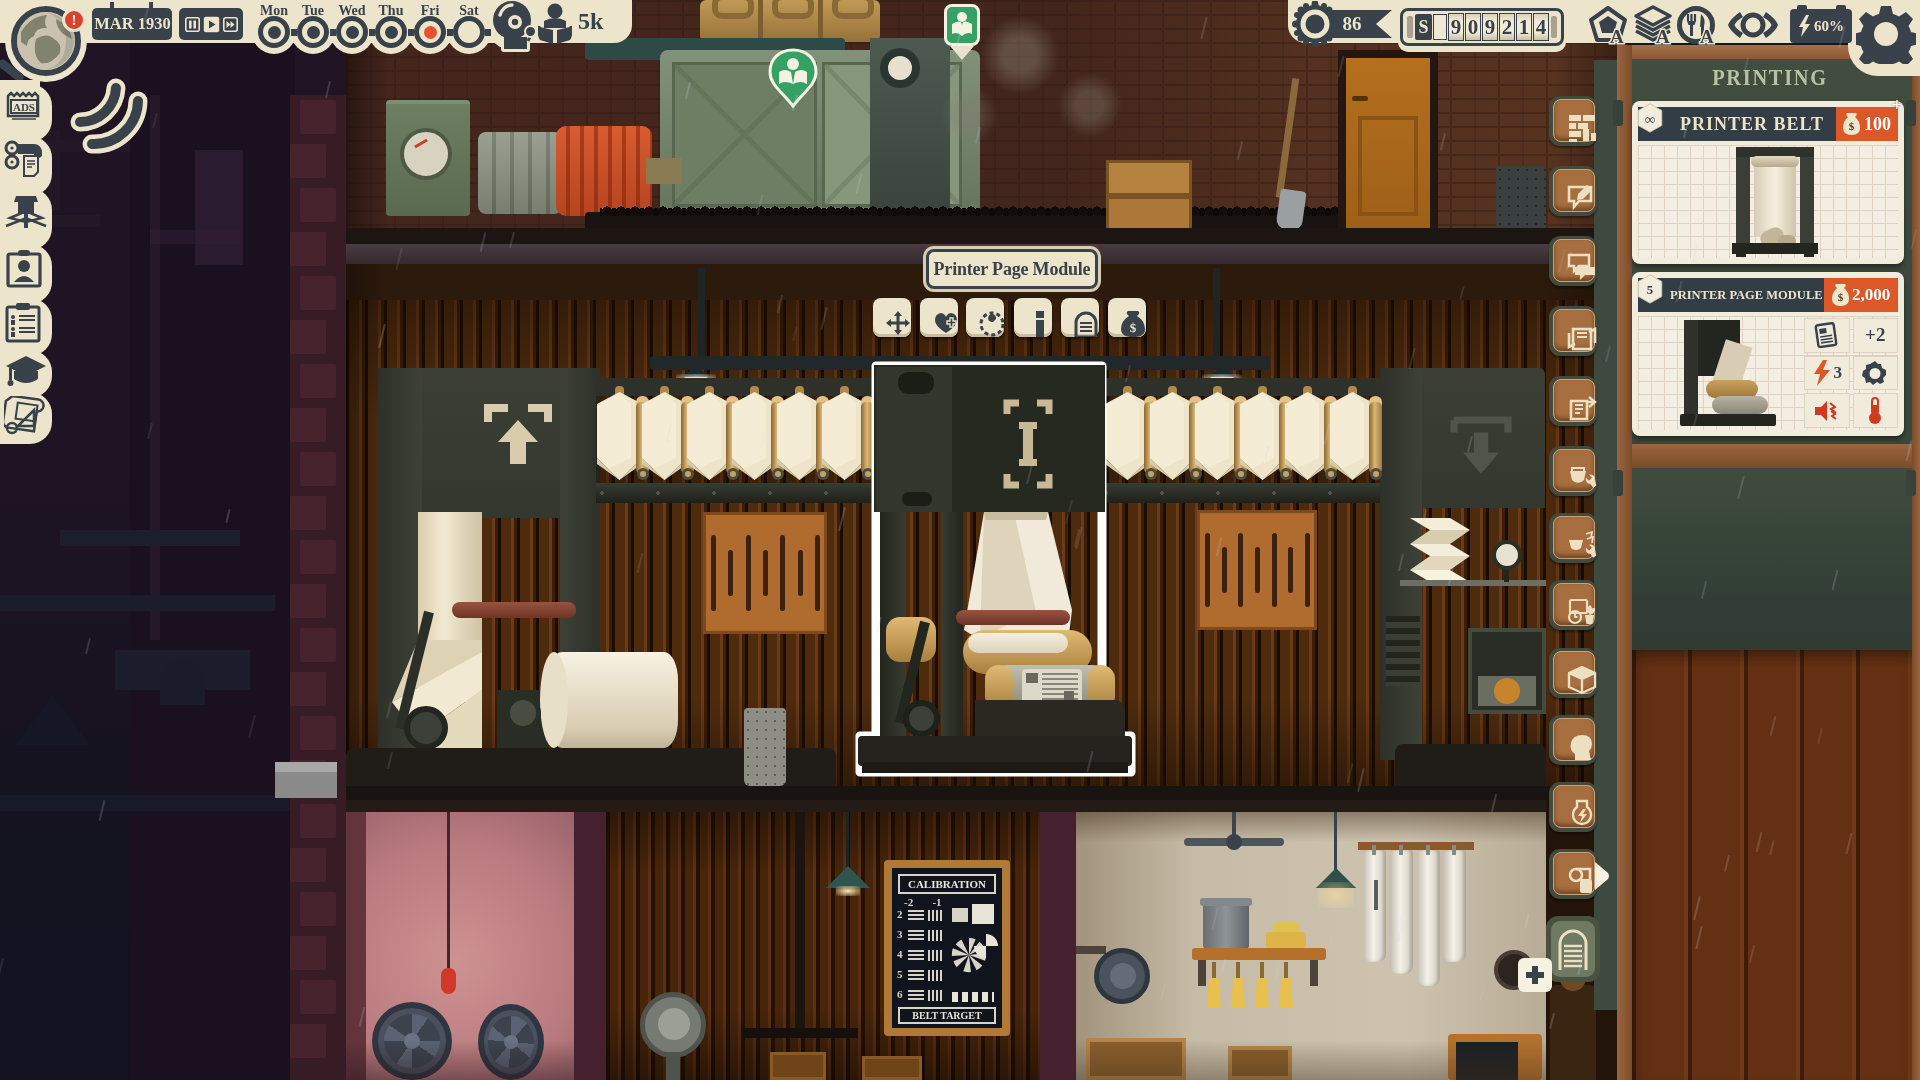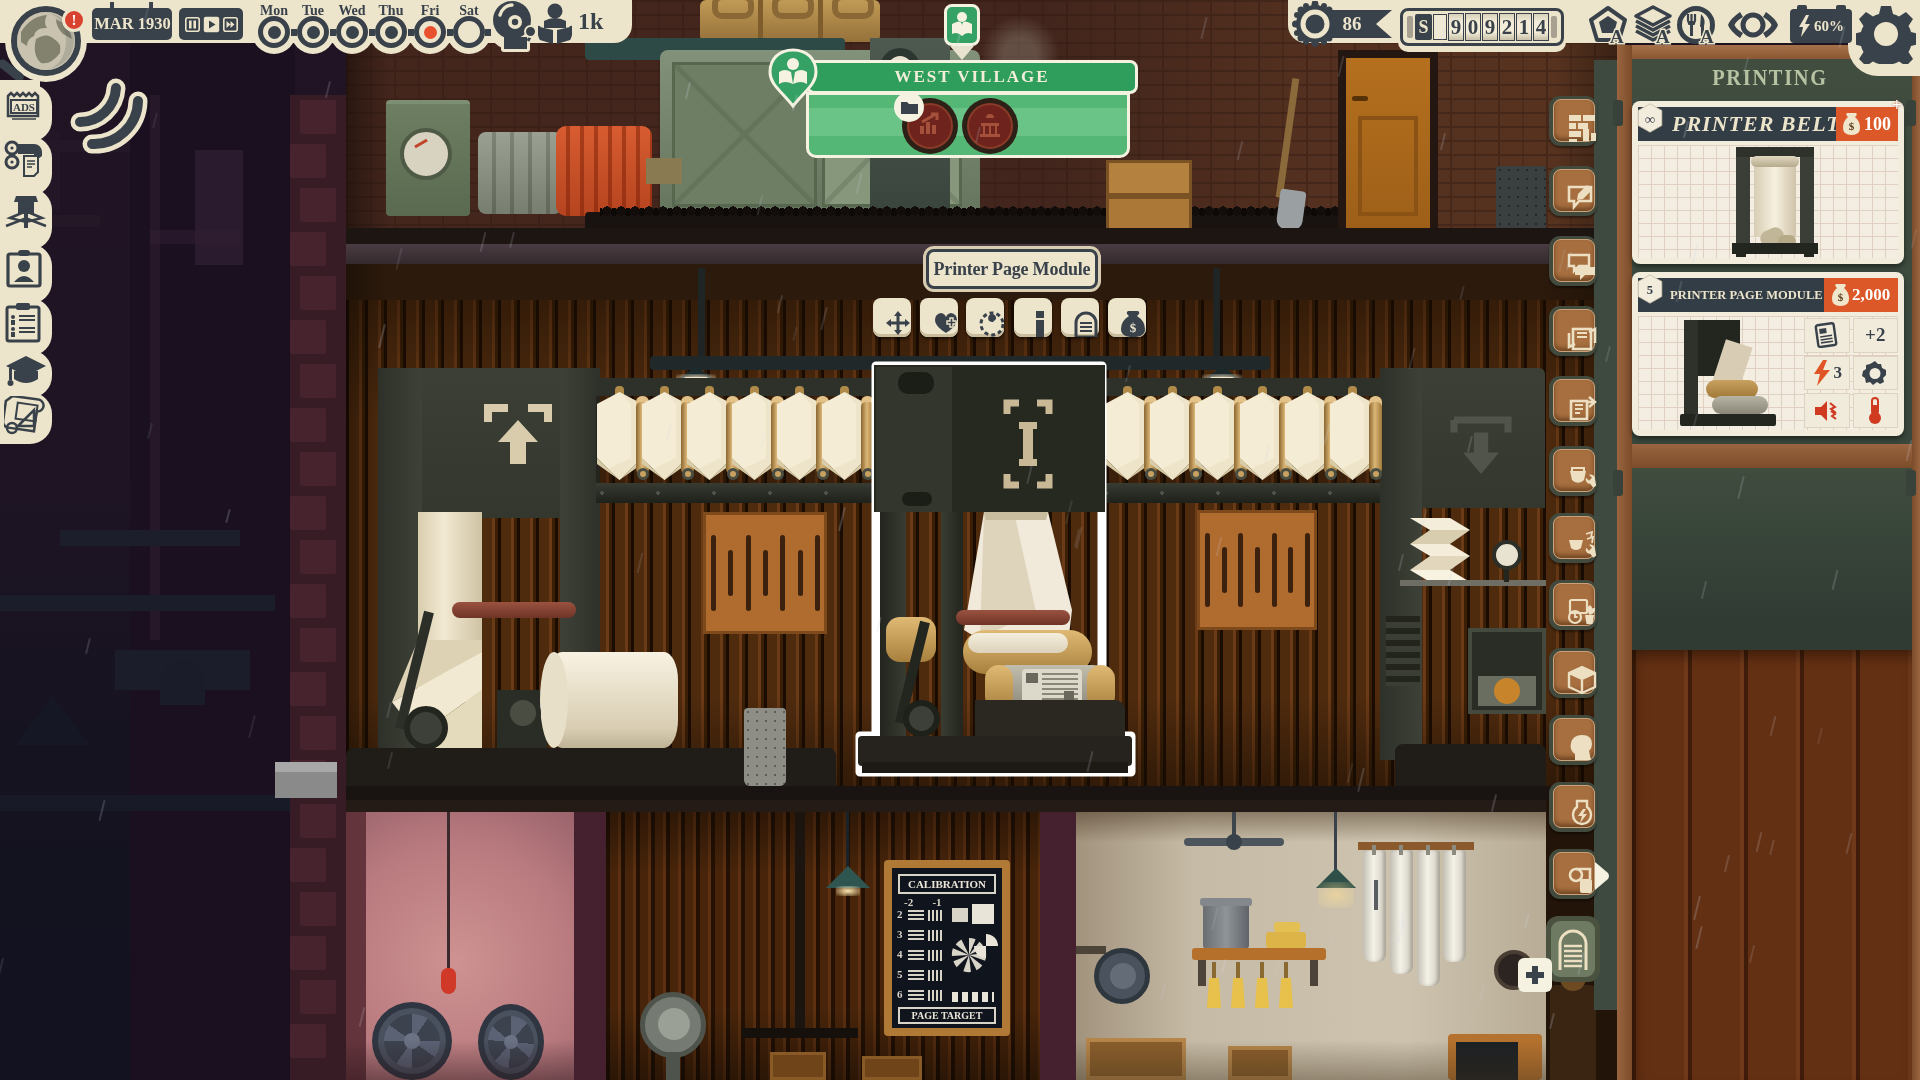--- a/index.html
+++ b/index.html
@@ -309,21 +309,21 @@
             <path d="M20 20 L7 33 A18 18 0 0 1 3.6 26.6Z"></path>
             <path d="M20 20 L2 21 A18 18 0 0 1 3 13Z"></path>
             <path d="M20 20 L6 9 A18 18 0 0 1 12 3.6Z"></path>
           </g>
         </svg>
         <svg class="abs" style="left:974px;top:934px;" width="24" height="24" viewBox="0 0 26 26">
           <path d="M13 13 L13 0 A13 13 0 0 1 26 13 Z" fill="#e8e4d8"></path>
           <path d="M13 13 L0 13 A13 13 0 0 0 13 26 Z" fill="#e8e4d8"></path>
         </svg>
         <div class="abs" style="left:952px;top:992px;width:42px;height:10px;background:repeating-linear-gradient(90deg,#e8e4d8 0 6px,transparent 6px 10px);"></div>
-        <div class="abs" style="left:898px;top:1007px;width:98px;height:17px;border:2px solid #d8d4c8;box-sizing:border-box;color:#e8e4d8;font-weight:bold;font-size:10px;text-align:center;line-height:13px;font-family:'Liberation Serif',serif;">PAGE TARGET</div>
+        <div class="abs" style="left:898px;top:1007px;width:98px;height:17px;border:2px solid #d8d4c8;box-sizing:border-box;color:#e8e4d8;font-weight:bold;font-size:10px;text-align:center;line-height:13px;font-family:'Liberation Serif',serif;">BELT TARGET</div>
       </div>
 
     <div class="abs" style="left:640px;top:992px;width:66px;height:66px;border-radius:50%;background:#757b72;border:5px solid #4e544c;box-sizing:border-box;"></div>
     <div class="abs" style="left:658px;top:1008px;width:32px;height:32px;border-radius:50%;background:#9aa096;"></div>
     <div class="abs" style="left:666px;top:1052px;width:14px;height:28px;background:#4e544c;"></div>
 
     <div class="abs" style="left:770px;top:1052px;width:56px;height:28px;background:#6e4418;border:3px solid #8a5a26;box-sizing:border-box;"></div>
     <div class="abs" style="left:862px;top:1056px;width:60px;height:24px;background:#6e4418;border:3px solid #8a5a26;box-sizing:border-box;"></div>
 
     <div class="abs" style="left:1040px;top:812px;width:36px;height:268px;background:#452130;"></div>
@@ -525,21 +525,21 @@
 
     <div class="abs" style="left:1613px;top:100px;width:10px;height:26px;background:#39423a;border-radius:3px;"></div>
     <div class="abs" style="left:1613px;top:470px;width:10px;height:26px;background:#39423a;border-radius:3px;"></div>
     <div class="abs" style="left:1906px;top:100px;width:10px;height:26px;background:#39423a;border-radius:3px;"></div>
     <div class="abs" style="left:1906px;top:470px;width:10px;height:26px;background:#39423a;border-radius:3px;"></div>
 
     <div class="abs" style="left:1630px;top:64px;width:280px;text-align:center;font-weight:bold;font-size:24px;letter-spacing:2px;color:#b7c2a2;transform:scaleX(.85);">PRINTING</div>
 
     <div class="card" style="top:101px;height:163px;">
       <div class="cardhead">
-        <div class="cardtitle" style="padding:0 66px 0 34px;font-size:22px;font-style:italic;">PRINTER BELT</div>
+        <div class="cardtitle" style="padding:0 66px 0 34px;font-size:18px;">PRINTER BELT</div>
         <div class="price" style="width:62px;justify-content:center;">
             <svg width="17" height="22" viewBox="0 0 17 22">
               <path d="M5 4 Q2 1 4 0 L13 0 Q15 1 12 4 Q17 8 17 15 Q17 22 8.5 22 Q0 22 0 15 Q0 8 5 4Z" fill="#f0e6cc"></path>
               <text x="8.5" y="17" font-size="11" font-weight="bold" text-anchor="middle" fill="#5a3a1a">$</text>
             </svg>
             <span style="font-size:18px;margin-left:4px;">100</span>
           </div>
       </div>
       <svg class="hex" width="36" height="38" viewBox="0 0 36 38">
           <path d="M18 1 L33 9.5 V28.5 L18 37 L3 28.5 V9.5 Z" fill="#f2ecdd" stroke="#c8bda4" stroke-width="1"></path>
@@ -664,42 +664,20 @@
 
       <div class="abs" style="left:975px;top:700px;width:150px;height:38px;background:#2b2822;border-radius:0 10px 0 0;"></div>
 
       <div class="abs" style="left:920px;top:622px;width:10px;height:104px;background:#23251f;transform:rotate(14deg);transform-origin:top;"></div>
       <div class="abs" style="left:903px;top:700px;width:37px;height:37px;border-radius:50%;background:#3c4038;border:6px solid #1e201a;box-sizing:border-box;"></div>
 
       <div class="abs" style="left:858px;top:736px;width:274px;height:30px;background:#26231e;border-radius:4px;"></div>
       <div class="abs" style="left:862px;top:762px;width:266px;height:11px;background:#1d1a16;"></div>
     </div>
 
-    <div class="abs" style="left:806px;top:60px;width:332px;height:98px;">
-      <div class="abs" style="left:0;top:32px;width:324px;height:66px;background:#54b775;border:3px solid #f5f2e2;border-radius:0 0 10px 10px;box-sizing:border-box;"></div>
-      <div class="abs" style="left:3px;top:48px;width:318px;height:28px;background:#6ac488;"></div>
-      <div class="abs" style="left:0;top:0;width:332px;height:34px;background:#2f9e5c;border:3px solid #f5f2e2;border-radius:8px;box-sizing:border-box;display:flex;align-items:center;justify-content:center;color:#f2eeda;font-weight:bold;font-size:17px;letter-spacing:2px;">WEST VILLAGE</div>
-
-      <div class="abs" style="left:96px;top:38px;width:56px;height:56px;border-radius:50%;background:#2c2017;"></div>
-      <div class="abs" style="left:101px;top:43px;width:46px;height:46px;border-radius:50%;background:#6e241c;border:2px solid #8a3a28;box-sizing:border-box;"></div>
-      <svg class="abs" style="left:110px;top:52px;" width="28" height="28" viewBox="0 0 28 28">
-          <path d="M4 22 V14 h4 v8 Z M10 22 V10 h4 v12 Z M16 22 V13 h4 v9 Z" fill="#a5503a"></path>
-          <path d="M6 10 L20 2 M15 2 h6 v6" stroke="#a5503a" stroke-width="3" fill="none"></path>
-        </svg>
-      <div class="abs" style="left:156px;top:38px;width:56px;height:56px;border-radius:50%;background:#2c2017;"></div>
-      <div class="abs" style="left:161px;top:43px;width:46px;height:46px;border-radius:50%;background:#6e241c;border:2px solid #8a3a28;box-sizing:border-box;"></div>
-      <svg class="abs" style="left:170px;top:52px;" width="28" height="28" viewBox="0 0 28 28">
-          <path d="M14 2 a4 4 0 0 1 4 4 h-8 a4 4 0 0 1 4-4 Z M5 11 h18 v3 h-18 Z M7 14 h2 v8 h-2Z M13 14 h2 v8 h-2Z M19 14 h2 v8 h-2Z M4 22 h20 v3 h-20 Z" fill="#a5503a"></path>
-        </svg>
-
-      <div class="abs" style="left:88px;top:32px;width:30px;height:30px;border-radius:50%;background:#f5f2e2;"></div>
-      <svg class="abs" style="left:95px;top:40px;" width="17" height="14" viewBox="0 0 17 14">
-          <path d="M0 2 h6 l2 2 h9 v10 h-17 Z" fill="#39424a"></path>
-        </svg>
-    </div>
 
     <svg class="abs" style="left:766px;top:48px;" width="54" height="62" viewBox="0 0 54 62">
       <path d="M27 2 C13 2 4 11 4 24 C4 36 14 42 27 58 C40 42 50 36 50 24 C50 11 41 2 27 2 Z" fill="#36a164" stroke="#f5f2e2" stroke-width="3"></path>
       <circle cx="27" cy="16" r="6" fill="#f5f2e2"></circle>
       <path d="M13 24 q6 -4 12 0 l2 12 q-8 -4 -14 0 Z M41 24 q-6 -4 -12 0 l-2 12 q8 -4 14 0 Z" fill="#f5f2e2"></path>
     </svg>
 
     <div class="abs" style="left:944px;top:4px;width:36px;height:42px;background:#36a164;border:3px solid #f5f2e2;border-radius:8px;box-sizing:border-box;"></div>
     <svg class="abs" style="left:950px;top:10px;" width="24" height="28" viewBox="0 0 24 28">
       <circle cx="12" cy="7" r="5" fill="#f5f2e2"></circle>
@@ -959,21 +937,21 @@
         </svg>
       <div class="abs" style="left:32px;top:24px;width:9px;height:9px;border-radius:50%;background:#39424a;border:2.5px solid #ece4cb;"></div>
     </div>
     
     <svg class="abs" style="left:538px;top:3px;" width="34" height="42" viewBox="0 0 34 42">
       <circle cx="17" cy="8" r="7.5" fill="#39424a"></circle>
       <path d="M6 18 Q17 12 28 18 L28 25 L6 25 Z" fill="#39424a"></path>
       <path d="M2 24 L15 27 L15 41 L2 37 Z M32 24 L19 27 L19 41 L32 37 Z" fill="#39424a"></path>
       <path d="M1 23 Q0 30 3 36 M33 23 Q34 30 31 36" stroke="#39424a" stroke-width="3" fill="none"></path>
     </svg>
-    <div class="abs slate" style="left:578px;top:8px;font-weight:bold;font-size:24px;">1k</div>
+    <div class="abs slate" style="left:578px;top:8px;font-weight:bold;font-size:24px;">5k</div>
 
     
     <div class="abs hudbar" style="left:1288px;top:0;width:632px;height:43px;border-radius:0 0 0 18px;"></div>
     <div class="abs hudbar" style="left:1398px;top:34px;width:168px;height:18px;border-radius:0 0 10px 10px;"></div>
     <div class="abs hudbar" style="left:1848px;top:0px;width:72px;height:76px;border-radius:0 0 0 30px;"></div>
     
     <svg class="abs" style="left:1330px;top:10px;" width="64" height="28" viewBox="0 0 64 28">
         <path d="M0 0 H62 L46 14 L62 28 H0 Z" fill="#39424a"></path>
       </svg>
     <div class="abs" style="left:1334px;top:10px;width:36px;height:28px;color:#ece4cb;font-weight:bold;font-size:19px;text-align:center;line-height:28px;">86</div>

